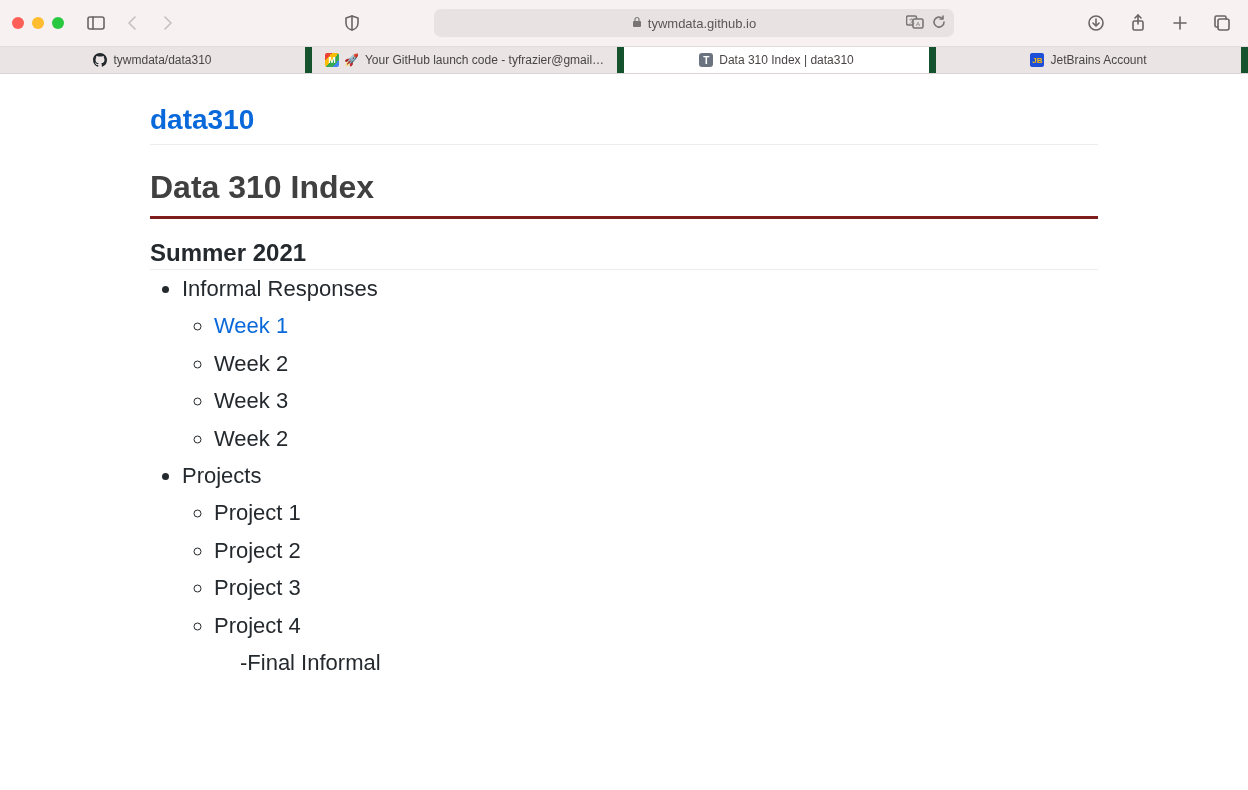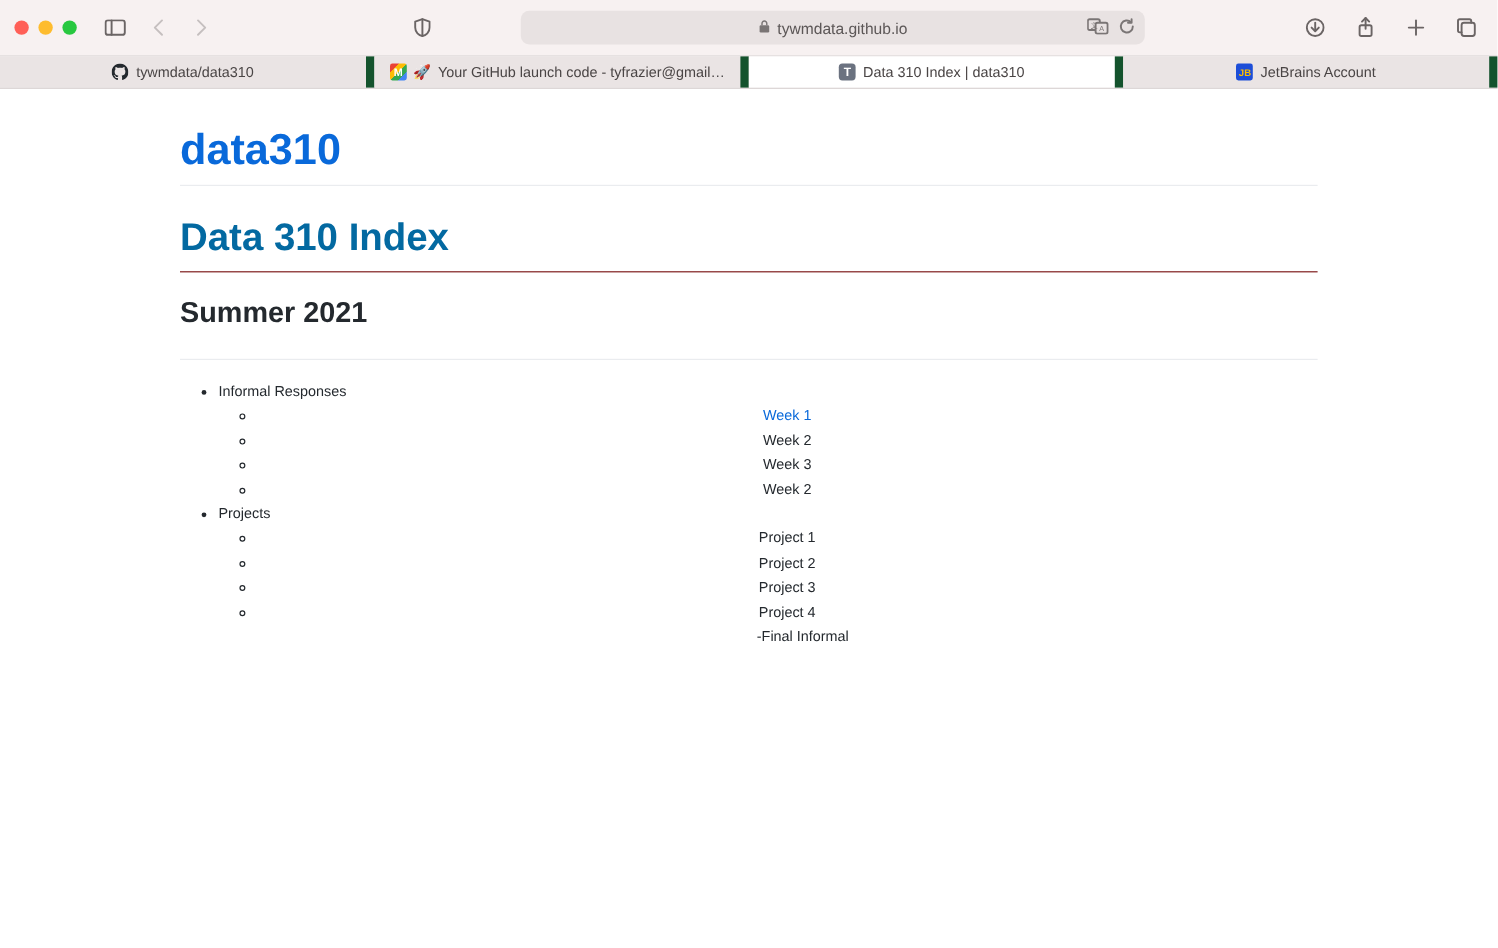--- a/index.html
+++ b/index.html
@@ -98,55 +98,53 @@
     
     .page {
       padding: 30px 0 0 0;
     }
     .container {
       max-width: 980px;
       margin: 0 auto;
       padding: 0 16px;
     }
     .site-title {
-      font-size: 36px;
+      font-size: 28px;
       font-weight: 600;
       color: #0969da;
       padding-bottom: 8px;
       border-bottom: 1px solid #eaecef;
       margin-bottom: 24px;
     }
     .site-title a { color: #0969da; text-decoration: none;}
     h1.page-h1 {
       font-size: 32px;
       font-weight: 600;
-      color: #0369a1;
+      color: #404040;
       padding-bottom: 10px;
-      border-bottom: 1px solid #7f1d1d;
+      border-bottom: 3px solid #7f1d1d;
       margin-bottom: 20px;
     }
     h2.page-h2 {
       font-size: 24px;
       font-weight: 600;
       color: #24292e;
-      padding-bottom: 24px;
+      padding-bottom: 2px;
       border-bottom: 1px solid #eaecef;
-      margin-bottom: 16px;
     }
     ul.outer {
       list-style: disc;
       padding-left: 32px;
       color: #24292e;
-      font-size: 12px;
+      font-size: 22px;
       line-height: 1.7;
     }
     ul.inner {
       list-style: circle;
       padding-left: 32px;
-      text-align: center;
     }
     .link-blue { color: #0969da; }
     .sub-indent { padding-left: 26px; display:block;}
 
     svg.stroke { stroke: currentColor; fill: none; stroke-width: 1.6; stroke-linecap: round; stroke-linejoin: round; }
   </style>
 </head>
 <body>
 
 <div class="toolbar">

